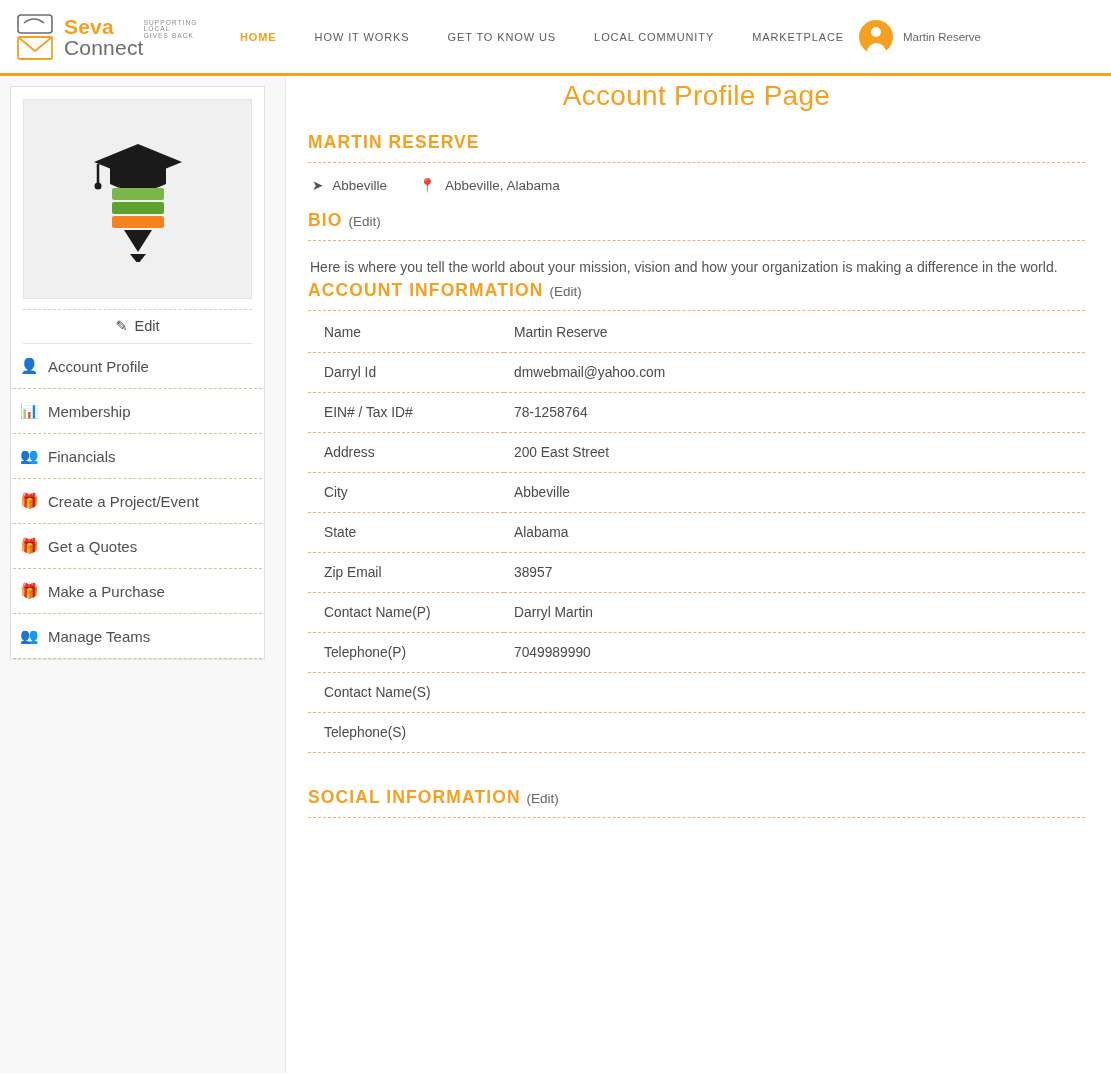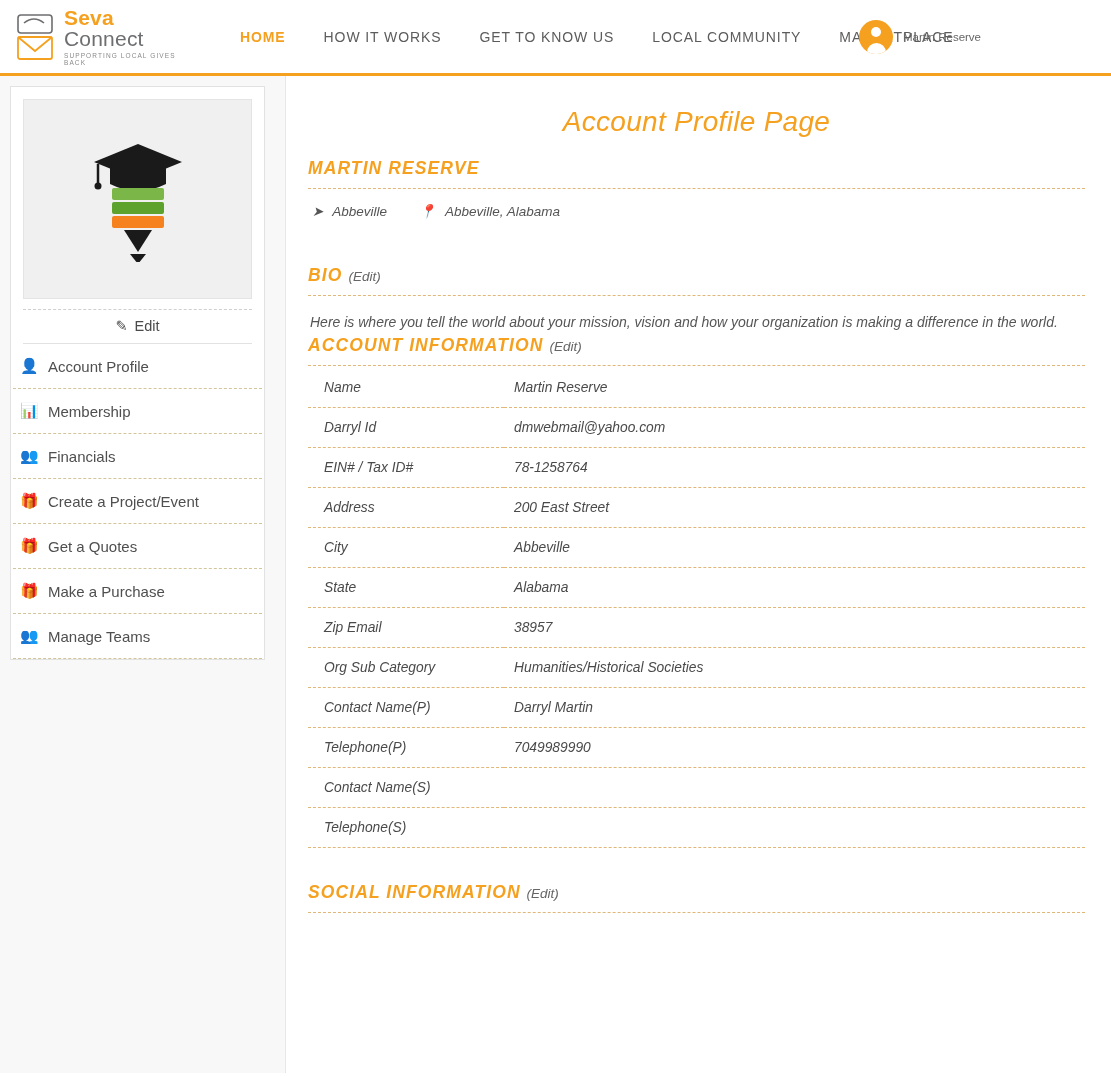--- a/index.html
+++ b/index.html
@@ -28,42 +28,42 @@
     width: 180px;
     flex: 0 0 auto;
   }
   .logo-mark {
     width: 42px; height: 48px;
     position: relative;
     flex: 0 0 auto;
     margin-right: 6px;
   }
   .logo-mark svg { display:block; }
-  .logo-text-wrap { display: flex; flex-direction: column; line-height: 1; }
+  .logo-text-wrap { display: flex; flex-direction: row; line-height: 1; }
   .logo-text {
     font-size: 21px;
     letter-spacing: .2px;
   }
   .logo-text .seva { color: #f5a01e; font-weight: bold; }
   .logo-text .connect { color: #6d6e70; }
   .logo-sub {
     font-size: 6.5px;
     color: #8a8a8a;
     letter-spacing: 1.1px;
     margin-top: 4px;
   }
 
   .nav {
     display: flex;
     align-items: center;
     gap: 38px;
     margin-left: 44px;
   }
   .nav a {
-    font-size: 14px;
+    font-size: 11px;
     letter-spacing: .9px;
     color: #5c5c5c;
     text-decoration: none;
     font-weight: 500;
   }
   .nav a.active { color: #f5a01e; font-weight: bold; }
 
   .user-block {
     position: absolute;
     right: 130px;
@@ -137,23 +137,22 @@
     color: #4f4f4f;
     border-bottom: 1px dashed #d3c59a;
     margin: 0 2px;
   }
   .menu li:last-child { border-bottom: 1px dashed #d3c59a; }
   .menu .mi { color: #5a5a5a; display:inline-flex; width:18px; justify-content:center;}
 
   
   .main {
     flex: 1 1 auto;
-    padding: 30px 26px 0 22px;
+    padding: 4px 26px 0 22px;
     overflow: hidden;
-    font-style: italic;
   }
   .page-title {
     text-align: center;
     font-size: 28px;
     color: #f5a01e;
     font-weight: normal;
     letter-spacing: .3px;
     margin-bottom: 20px;
   }
   .section-head {
@@ -172,21 +171,21 @@
   }
   .loc-row {
     display: flex;
     align-items: center;
     gap: 9px;
     font-size: 13.5px;
     color: #555;
     padding: 14px 4px 10px 4px;
   }
   .loc-row .sep { width: 14px; }
-  .bio-head { margin-top: 36px; }
+  .bio-head { margin-top: 7px; }
   .bio-text {
     font-size: 14px;
     line-height: 1.75;
     color: #555;
     padding: 14px 2px 0 2px;
     max-width: 790px;
   }
   .acct-head { }
 
   table.info {
@@ -357,24 +356,20 @@
         </tr>
         <tr>
           <td class="key">State</td>
           <td class="val">Alabama</td>
         </tr>
         <tr>
           <td class="key">Zip Email</td>
           <td class="val">38957</td>
         </tr>
         <tr>
-          <td class="key">Org Sub Category</td>
-          <td class="val">Humanities/Historical Societies</td>
-        </tr>
-        <tr>
           <td class="key">Contact Name(P)</td>
           <td class="val">Darryl Martin</td>
         </tr>
         <tr>
           <td class="key">Telephone(P)</td>
           <td class="val">7049989990</td>
         </tr>
         <tr>
           <td class="key">Contact Name(S)</td>
           <td class="val"></td>

